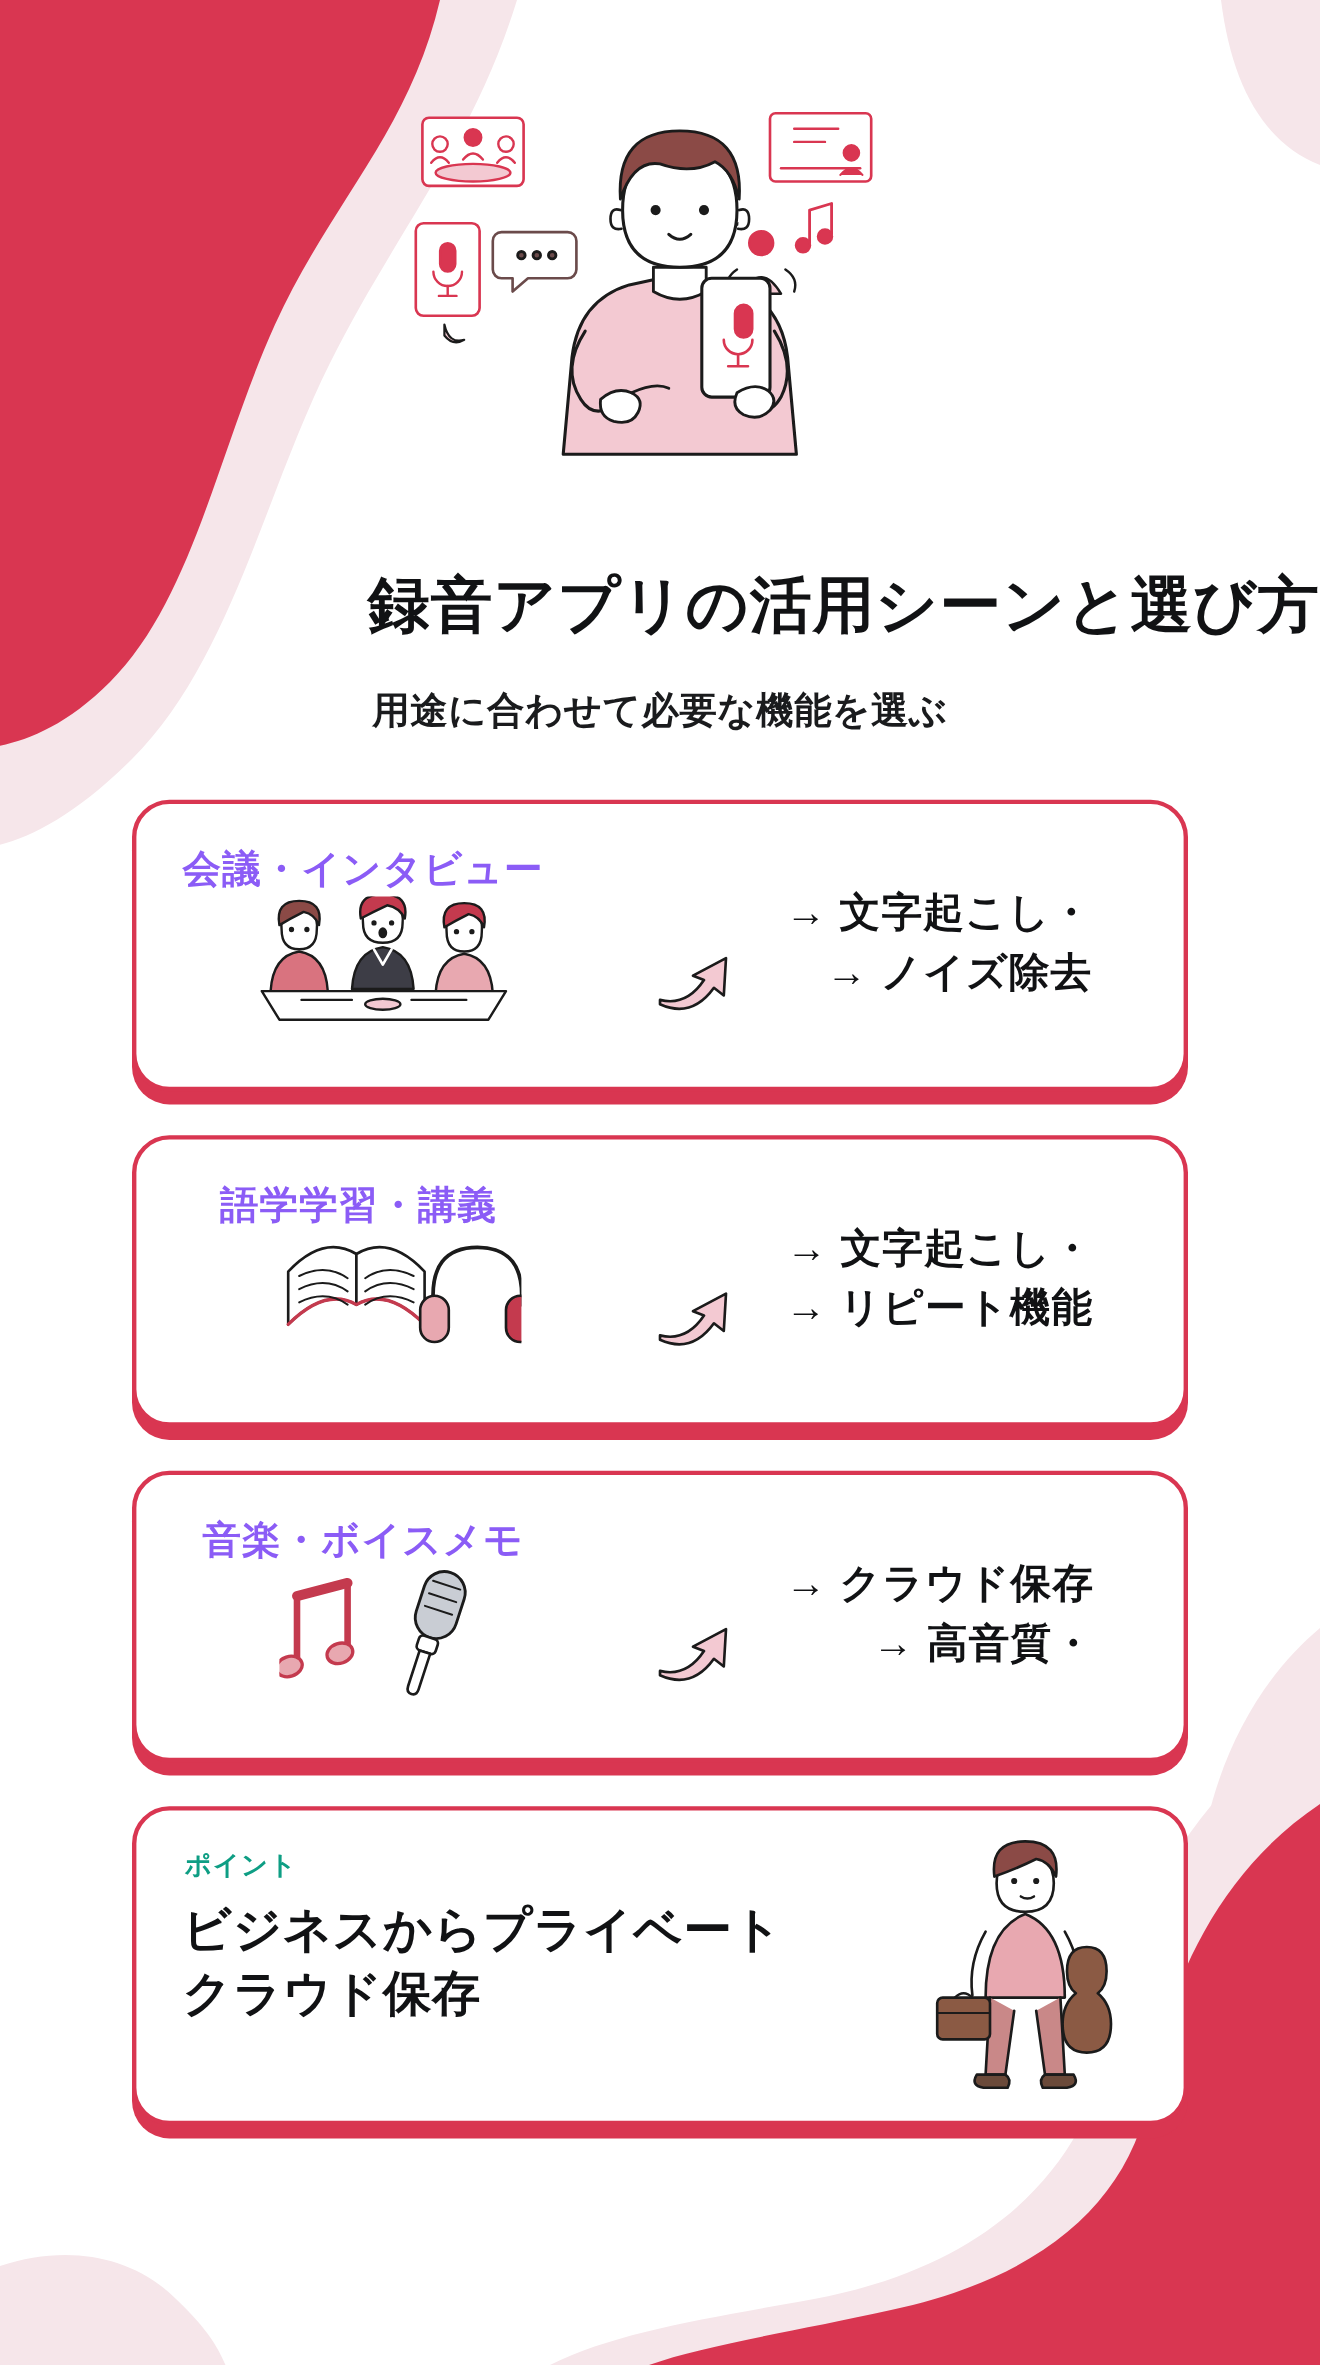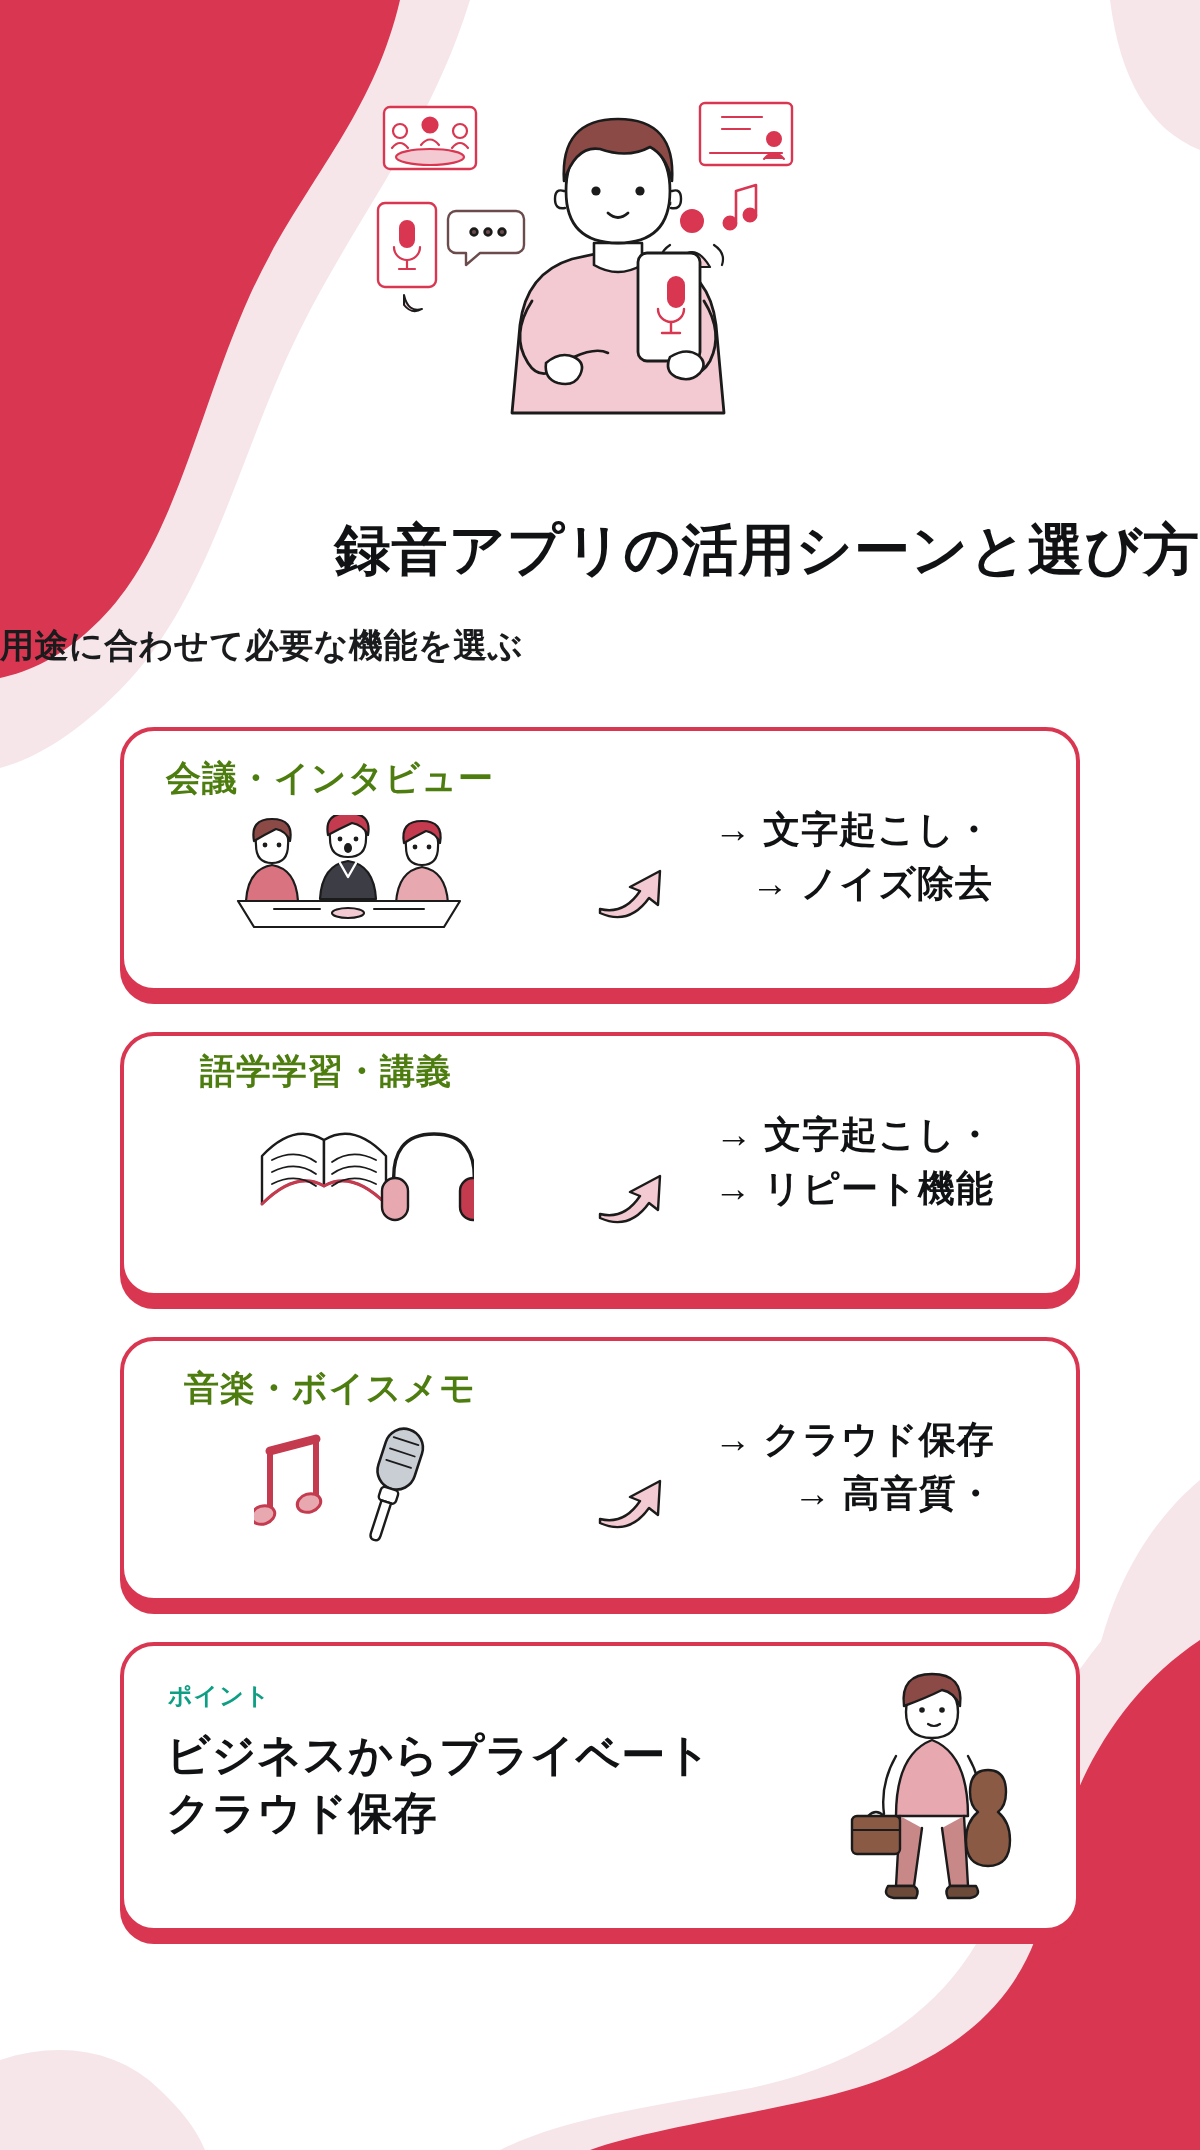--- a/index.html
+++ b/index.html
@@ -23,20 +23,21 @@
   
   .title{
     position:absolute;top:480px;left:0;width:1200px;
     text-align:right;
     font-size:56px;font-weight:700;color:#111214;
     letter-spacing:1px;line-height:1.15;
     white-space:nowrap;
   }
   .subtitle{
     position:absolute;top:595px;left:0;width:1200px;
+    text-align:center;
     font-size:34px;font-weight:700;color:#1a1b1d;
     letter-spacing:.5px;white-space:nowrap;
   }
 
   
   .cards{position:absolute;top:727px;left:0;width:1200px;}
   .card{
     position:relative;
     margin:0 auto 40px auto;
     width:960px;
@@ -46,25 +47,25 @@
     border-radius:34px;
     box-shadow:0 12px 0 0 #D93651;
   }
   .card.scene{height:265px;}
   .card.point{height:290px;}
 
   .card-inner{position:relative;width:100%;height:100%;}
 
   .scene-label{
     position:absolute;
-    font-size:35px;font-weight:700;color:#4d7c0f;
-    letter-spacing:1px;white-space:nowrap;
+    font-size:35px;font-weight:700;color:#8b5cf6;
+    letter-spacing:1px;white-space:nowrap;margin-top:12px;
   }
   .c1 .scene-label{top:24px;left:42px;}
-  .c2 .scene-label{top:12px;left:76px;}
+  .c2 .scene-label{top:24px;left:76px;}
   .c3 .scene-label{top:24px;left:60px;}
 
   .scene-art{position:absolute;}
   .c1 .scene-art{top:84px;left:110px;}
   .c2 .scene-art{top:76px;left:130px;}
   .c3 .scene-art{top:74px;left:130px;}
 
   .scene-arrow{position:absolute;top:118px;left:470px;}
 
   .scene-out{

